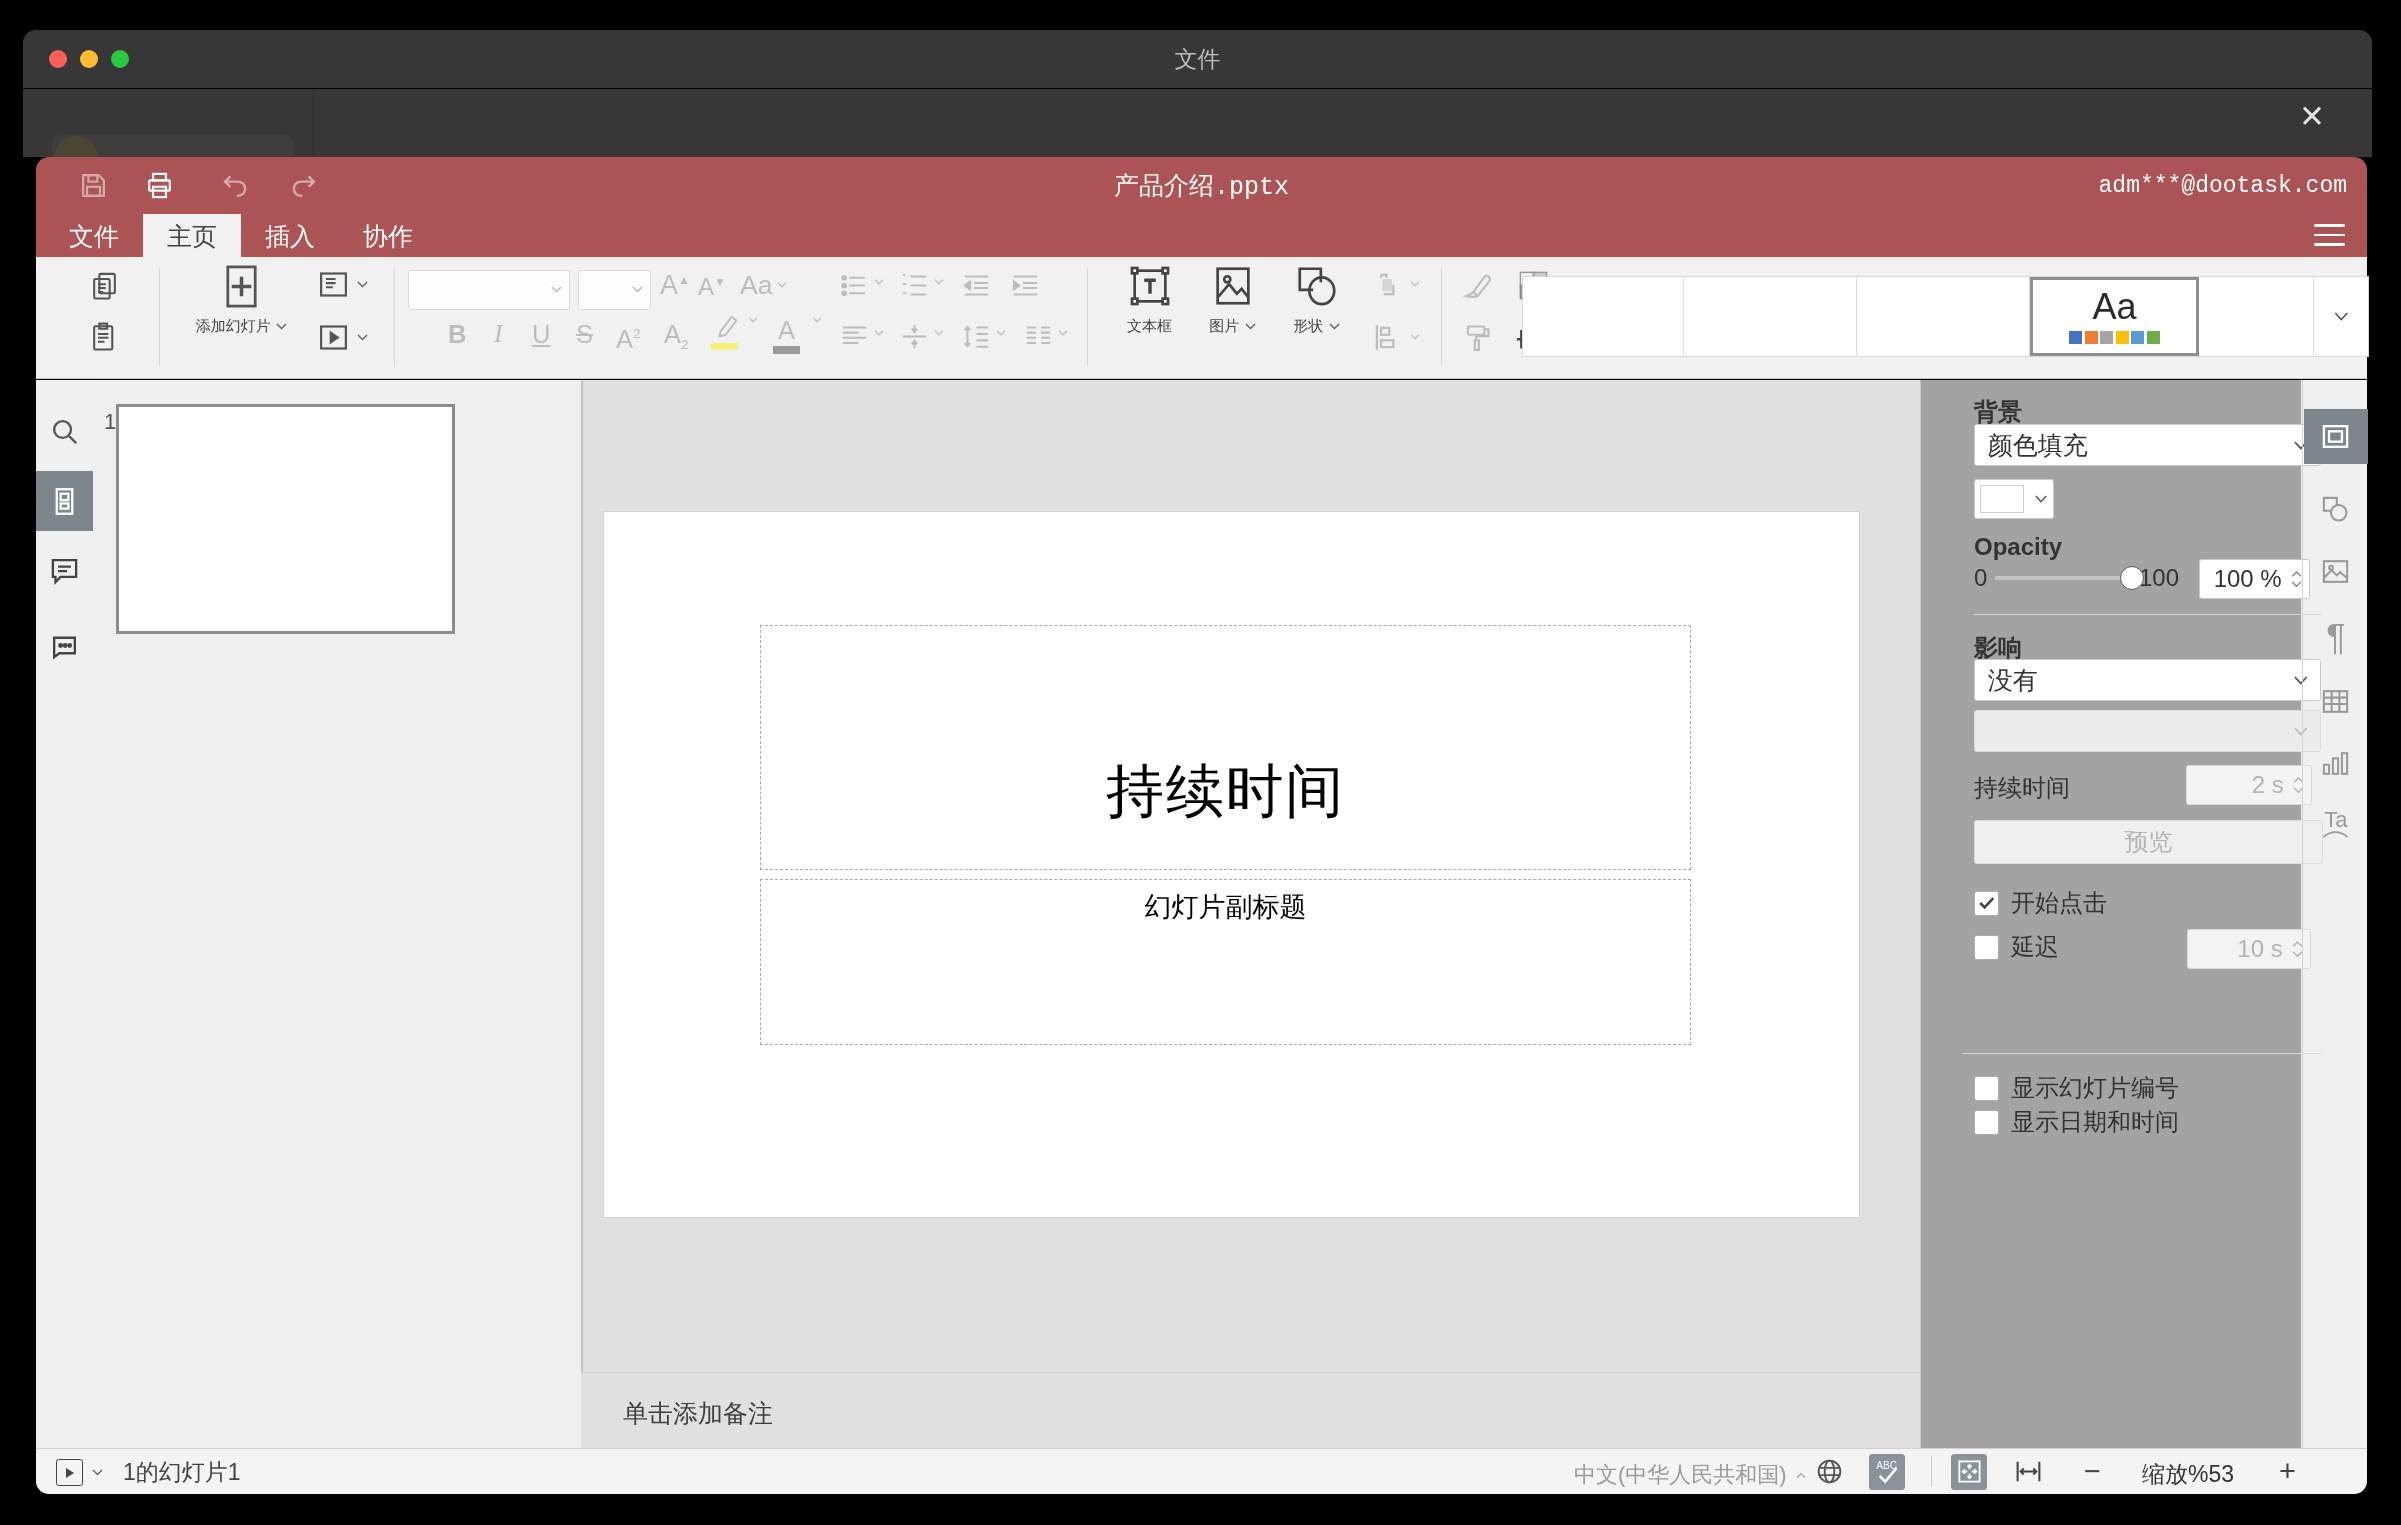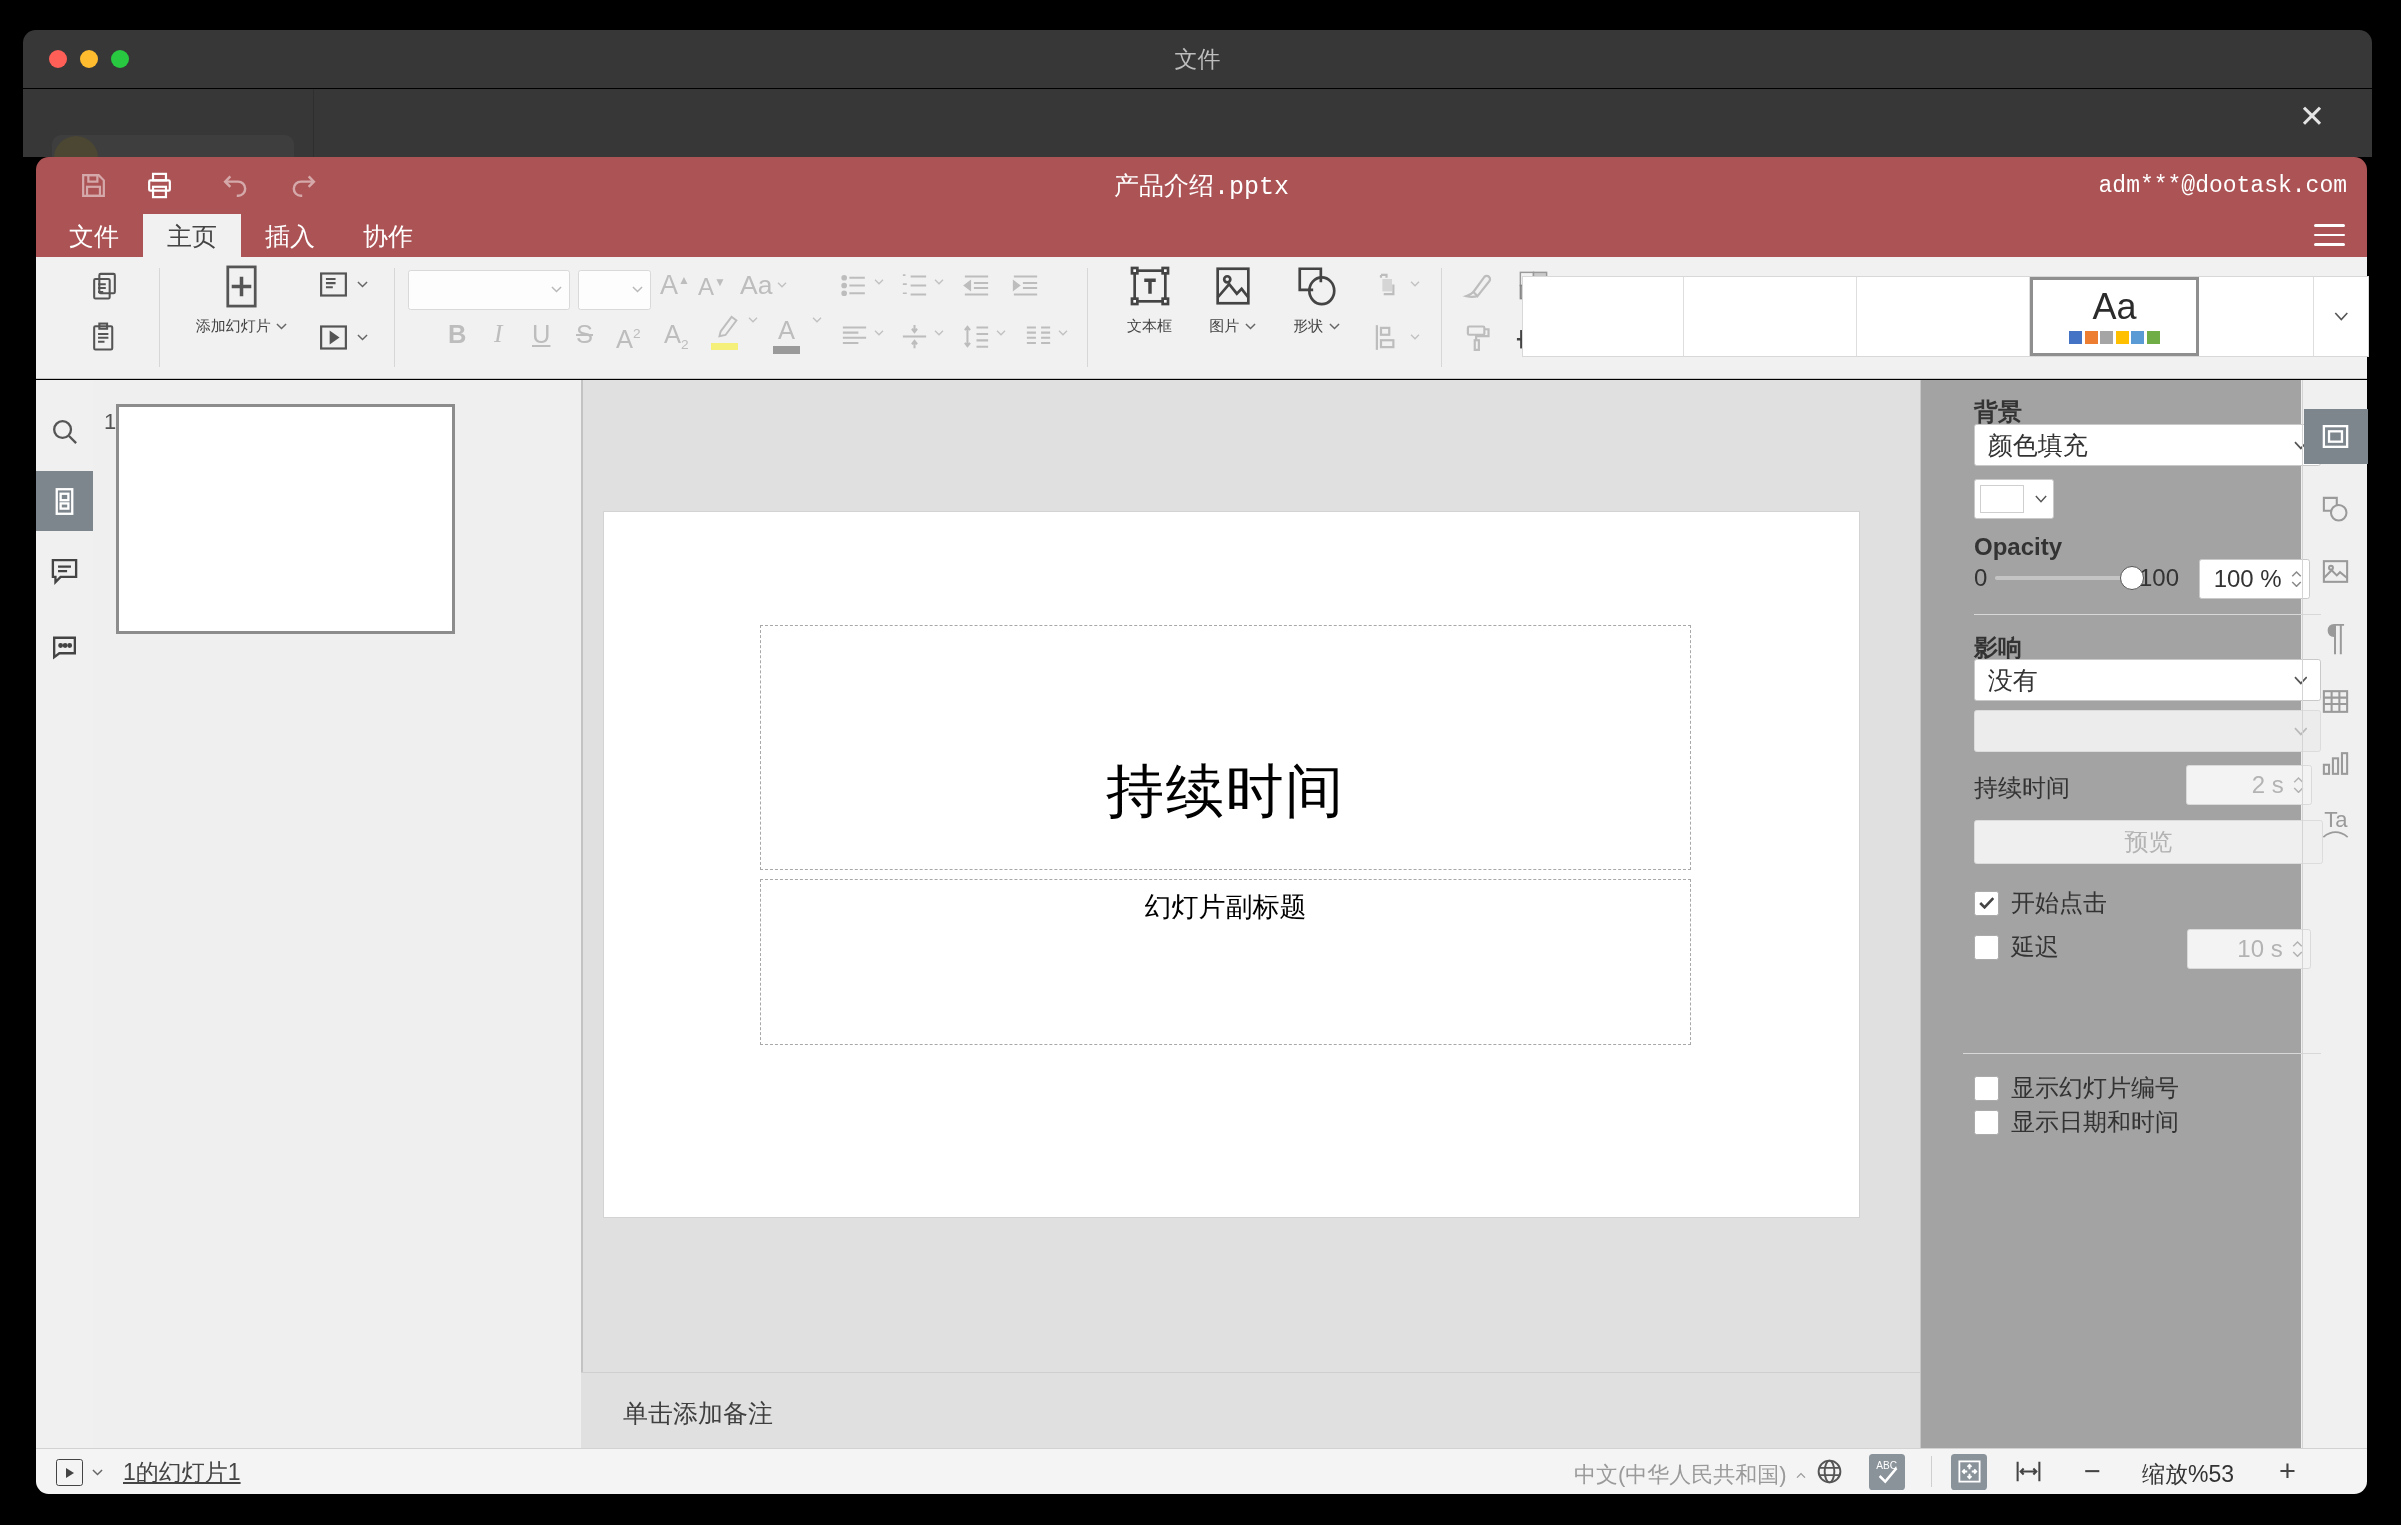--- a/index.html
+++ b/index.html
@@ -688,21 +688,21 @@
       </div>
       <div class="rtile" style="top:416px;font-size:22px;">
         <div style="text-align:center;line-height:1;">Ta<svg viewBox="0 0 24 6" width="31" height="7.3" fill="none" stroke="currentColor" stroke-width="1.4">
               <path d="M2 5 Q12 -3 22 5"></path>
             </svg></div>
       </div>
     </div>
   </div>
 
   <div class="abs statusbar">
-    <div class="sb-item" style="left:20px;top:8.2px;gap:9px;text-decoration:underline;">
+    <div class="sb-item" style="left:20px;top:8.2px;gap:9px;">
       <div class="playbox">
         <svg viewBox="0 0 10 12" width="10" height="12">
             <path d="M1 1 L9 6 L1 11 Z" fill="#444"></path>
           </svg>
       </div>
       <svg class="chev" viewBox="0 0 12 8" width="11" height="7.3" fill="none" stroke="#666" stroke-width="1.6">
           <path d="M1 1 L6 6 L11 1"></path>
         </svg>
       <span style="font-size:23px;margin-left:11px;">1的幻灯片1</span>
     </div>

